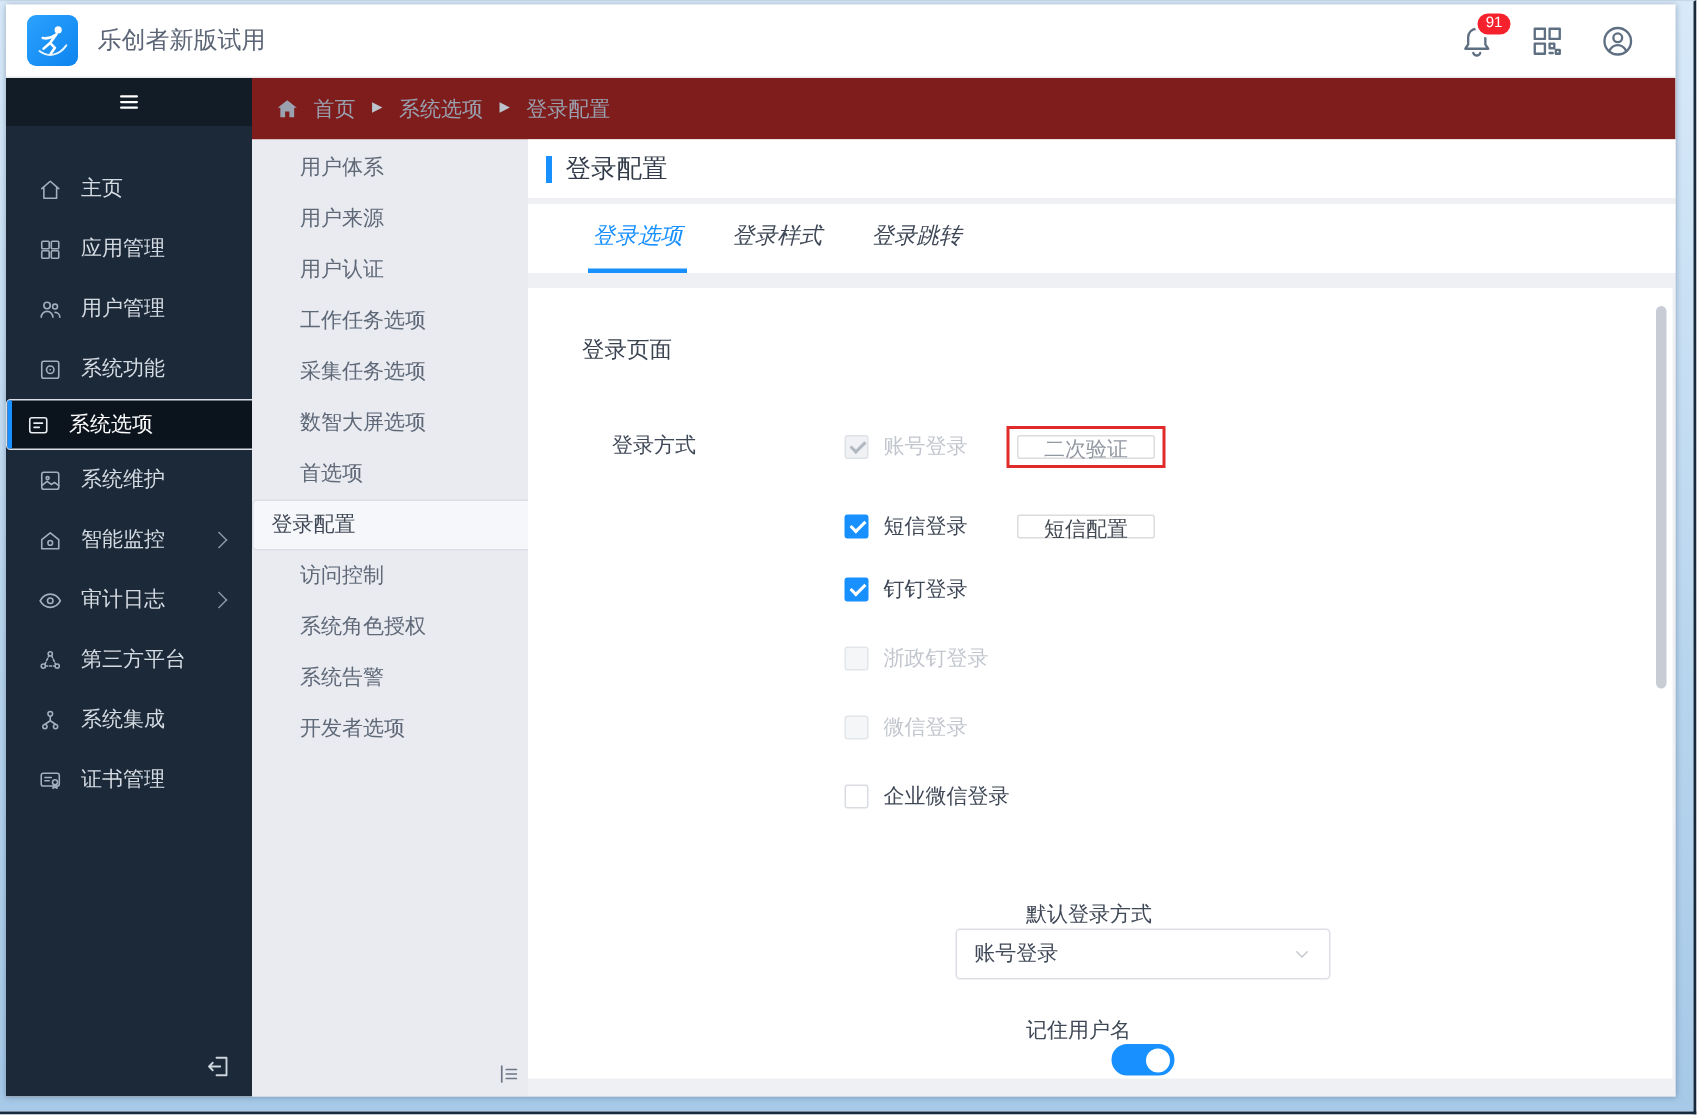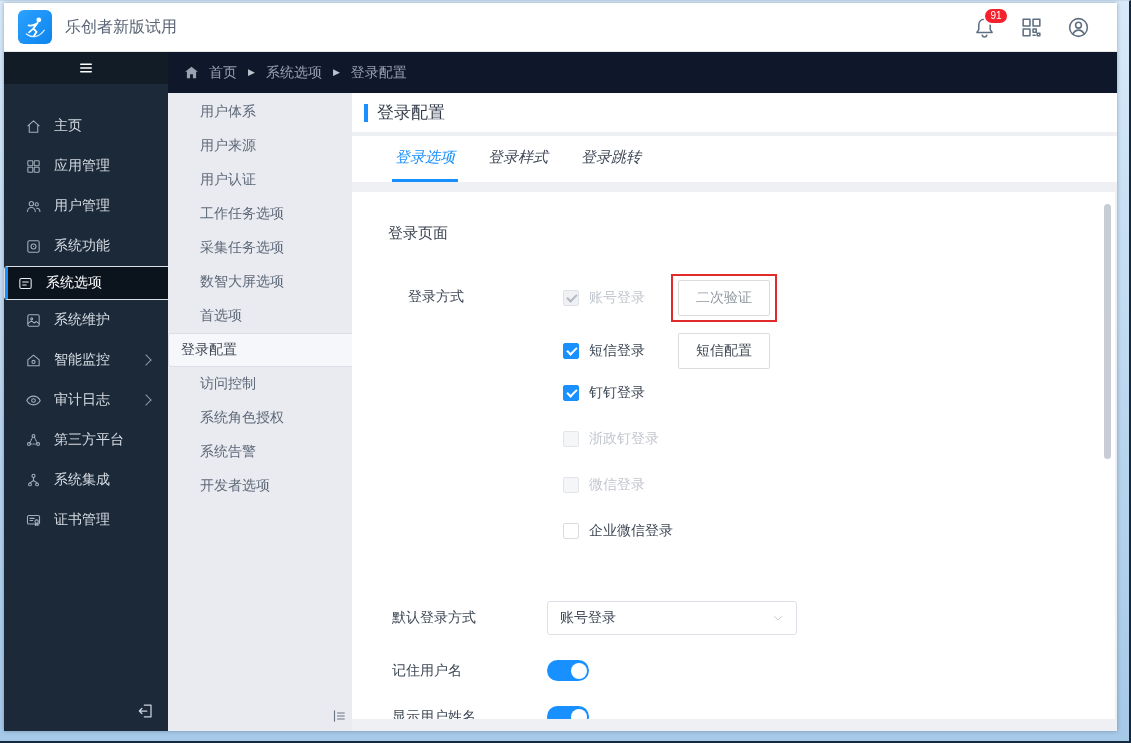--- a/index.html
+++ b/index.html
@@ -33,21 +33,21 @@
   .nav-item.sel{background:#0b131d;color:#fff;}
   .nav-item.sel::before{content:"";position:absolute;left:0;top:0;bottom:0;width:3px;background:var(--primary,#1890ff);}
   .nav-ic{width:17px;height:17px;margin-right:12px;color:#a3afbb;display:flex;flex:none;}
   .nav-item.sel .nav-ic{color:#e8edf2;}
   .nav-label{flex:1;}
   .nav-arrow{width:7px;height:7px;border-right:1.6px solid #8b97a4;border-top:1.6px solid #8b97a4;transform:rotate(45deg);margin-right:18px;}
   .side-collapse{position:absolute;bottom:10px;right:12px;width:20px;height:20px;color:#cdd5dd;cursor:pointer;}
   .side-collapse svg{width:100%;height:100%;}
 
   
-  .crumbs{height:41px;min-height:41px;display:flex;align-items:center;padding-left:15px;background:#0f172a;color:#99a1af;font-size:14px;}
+  .crumbs{height:41px;min-height:41px;display:flex;align-items:center;padding-left:15px;background:#7f1d1d;color:#99a1af;font-size:14px;}
   .bc-home{width:17px;height:17px;color:#9aa2b0;margin-right:9px;}
   .bc-home svg{width:100%;height:100%;}
   .bc-item{cursor:pointer;}
   .bc-sep{margin:0 11px;font-size:9px;color:#bcc3cd;transform:translateY(-1px);}
 
   
   .submenu{width:184px;min-width:184px;background:var(--submenu-bg,#e9ebf1);padding-top:2px;position:relative;}
   .sub-item{height:34px;display:flex;align-items:center;padding-left:32px;font-size:14px;color:#5e6877;cursor:pointer;}
   .sub-item.sel{background:#f6f7fa;}
   .sub-collapse{position:absolute;bottom:6px;right:4px;width:18px;height:18px;color:#6d7684;cursor:pointer;}
@@ -74,23 +74,23 @@
   .cb{width:16px;height:16px;min-width:16px;border:1px solid #d9dce1;border-radius:2px;background:#fff;position:relative;cursor:pointer;box-sizing:border-box;}
   .cb.on{background:var(--primary,#1890ff);border-color:var(--primary,#1890ff);}
   .cb.on::after{content:"";position:absolute;left:4.5px;top:1px;width:4px;height:8px;border:solid #fff;border-width:0 2px 2px 0;transform:rotate(45deg);}
   .cb.dis{background:#f5f6f8;border-color:#e2e5e9;cursor:default;}
   .cb.on.dis{background:#f0f1f4;border-color:#dfe2e6;}
   .cb.on.dis::after{border-color:#b2b8c1;}
   .opt-label{margin-left:10px;font-size:14px;color:#3f4856;}
   .opt-label.dim{color:#c2c6ce;}
   .btn-wrap{margin-left:26px;display:inline-flex;border:2px solid transparent;padding:4px 5px;}
   .btn-wrap.hl{border-color:var(--highlight,#e12a2a);}
-  .act-btn{height:36px;padding:0 17px;background:#fff;border:1px solid #dcdcdc;border-radius:2px;font-size:14px;color:#434a54;cursor:pointer;font-family:inherit;}
+  .act-btn{height:16px;padding:0 17px;background:#fff;border:1px solid #dcdcdc;border-radius:2px;font-size:14px;color:#434a54;cursor:pointer;font-family:inherit;}
   .act-btn.bdim{color:#9298a1;}
-  .field-row{display:flex;align-items:center;margin-top:34px;margin-left:4px;}
+  .field-row{display:flex;align-items:center;margin-top:34px;margin-left:20px;flex-direction:column;}
   .field-row.switch-row{margin-top:25px;}
   .sel{width:250px;height:34px;box-sizing:border-box;border:1px solid #dcdfe6;border-radius:3px;display:flex;align-items:center;justify-content:space-between;
     padding:0 11px 0 12px;background:#fff;font-size:14px;color:#3f4856;cursor:pointer;}
   .sel-arrow{width:14px;height:14px;color:#c0c4cc;}
   .sel-arrow svg{width:100%;height:100%;}
   .sw{width:42px;height:21px;min-width:42px;border-radius:11px;background:#cfd3da;position:relative;cursor:pointer;}
   .sw.on{background:var(--primary,#1890ff);}
   .sw::after{content:"";position:absolute;left:2.5px;top:2.5px;width:16px;height:16px;border-radius:50%;background:#fff;}
   .sw.on::after{left:auto;right:2.5px;}
 

